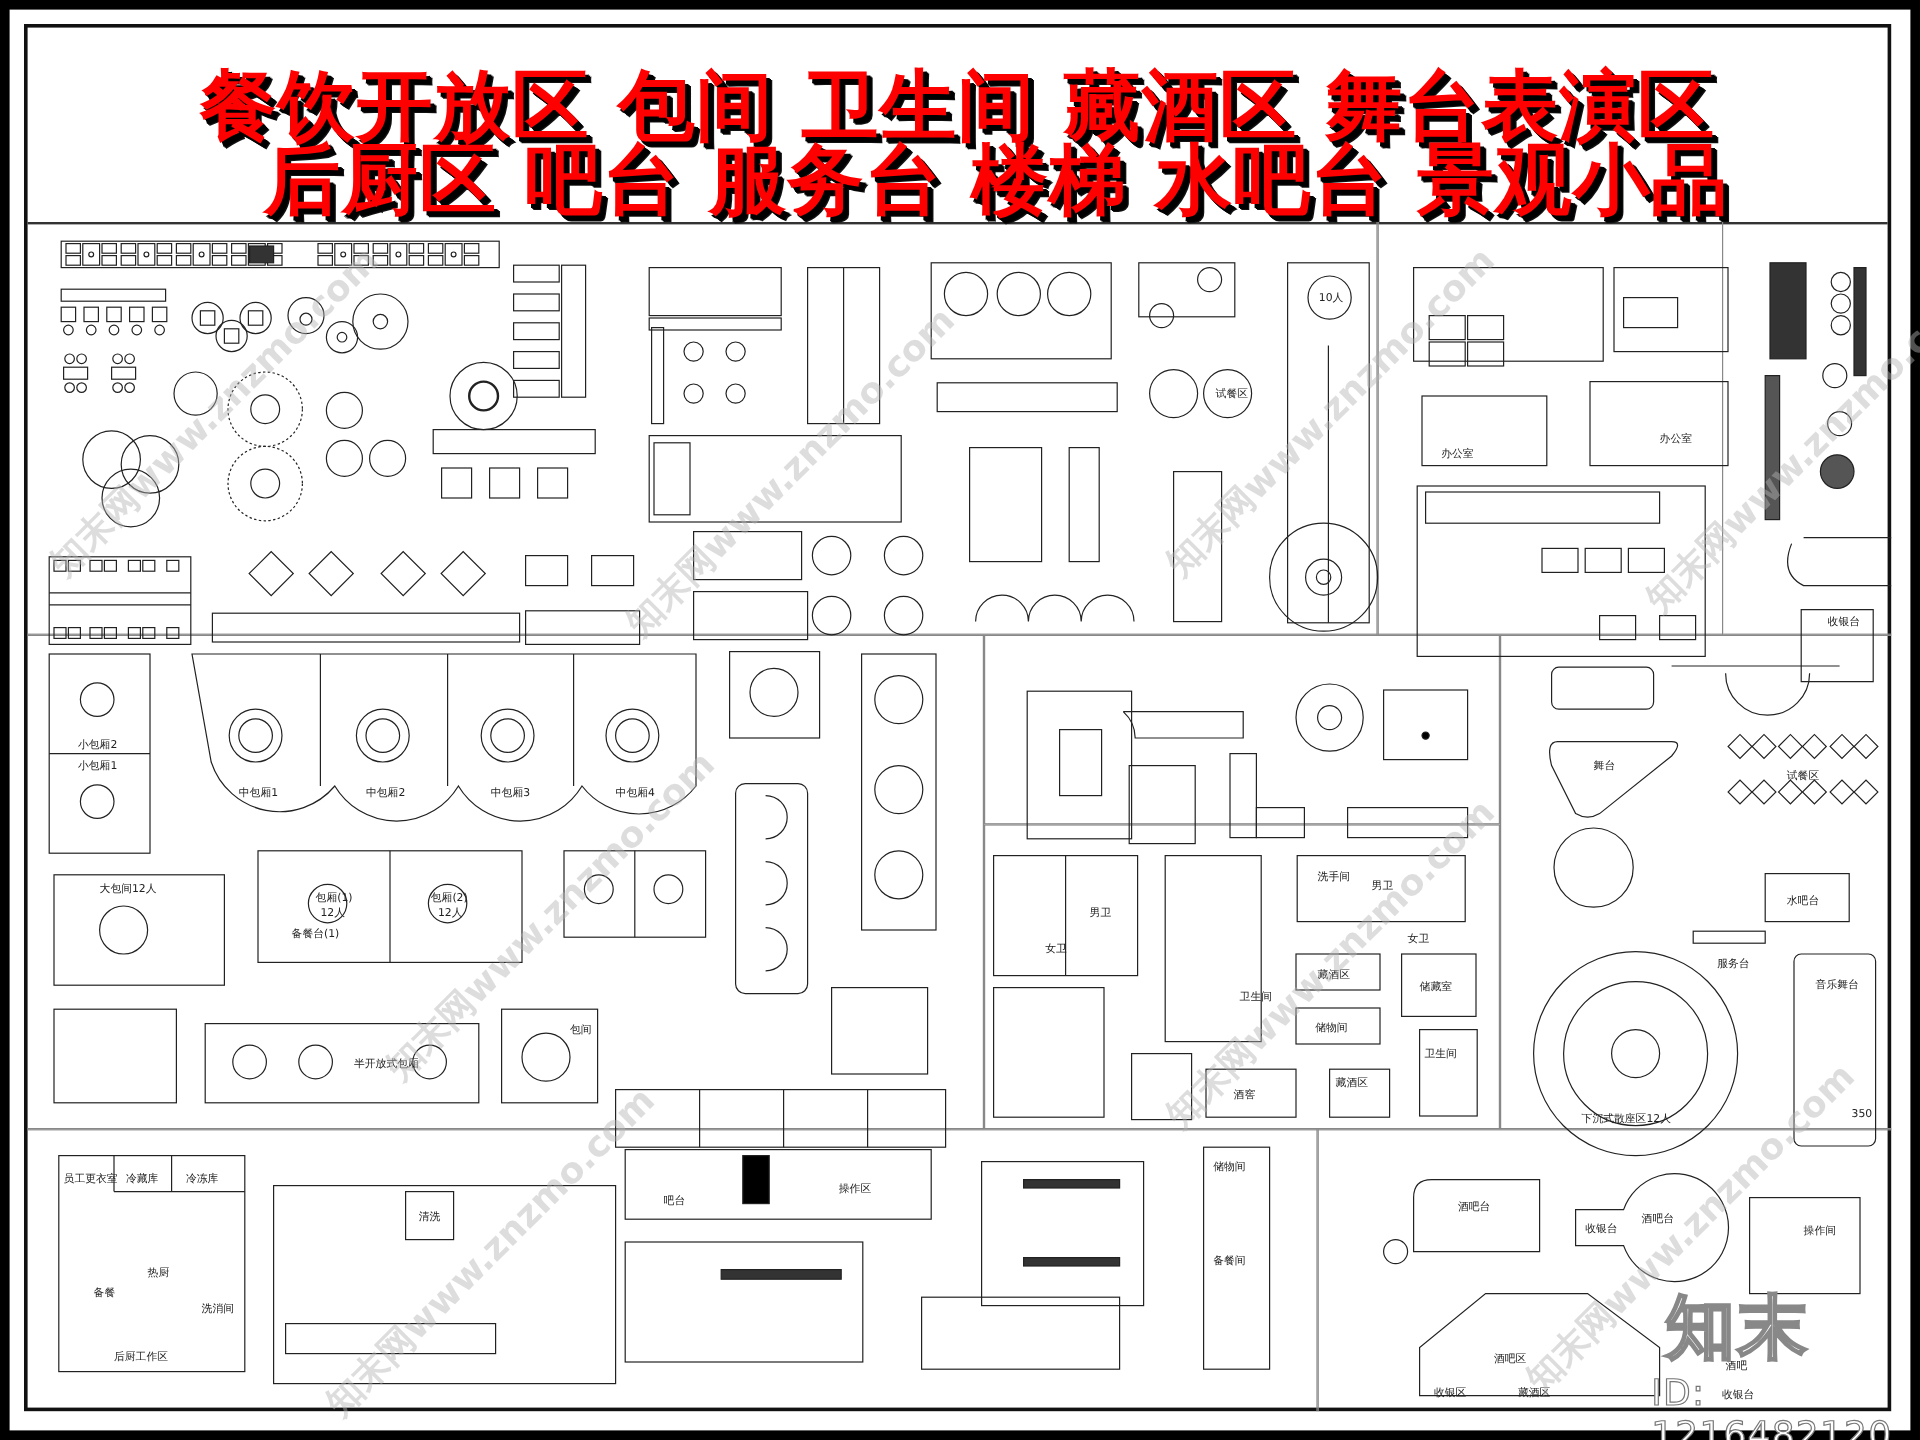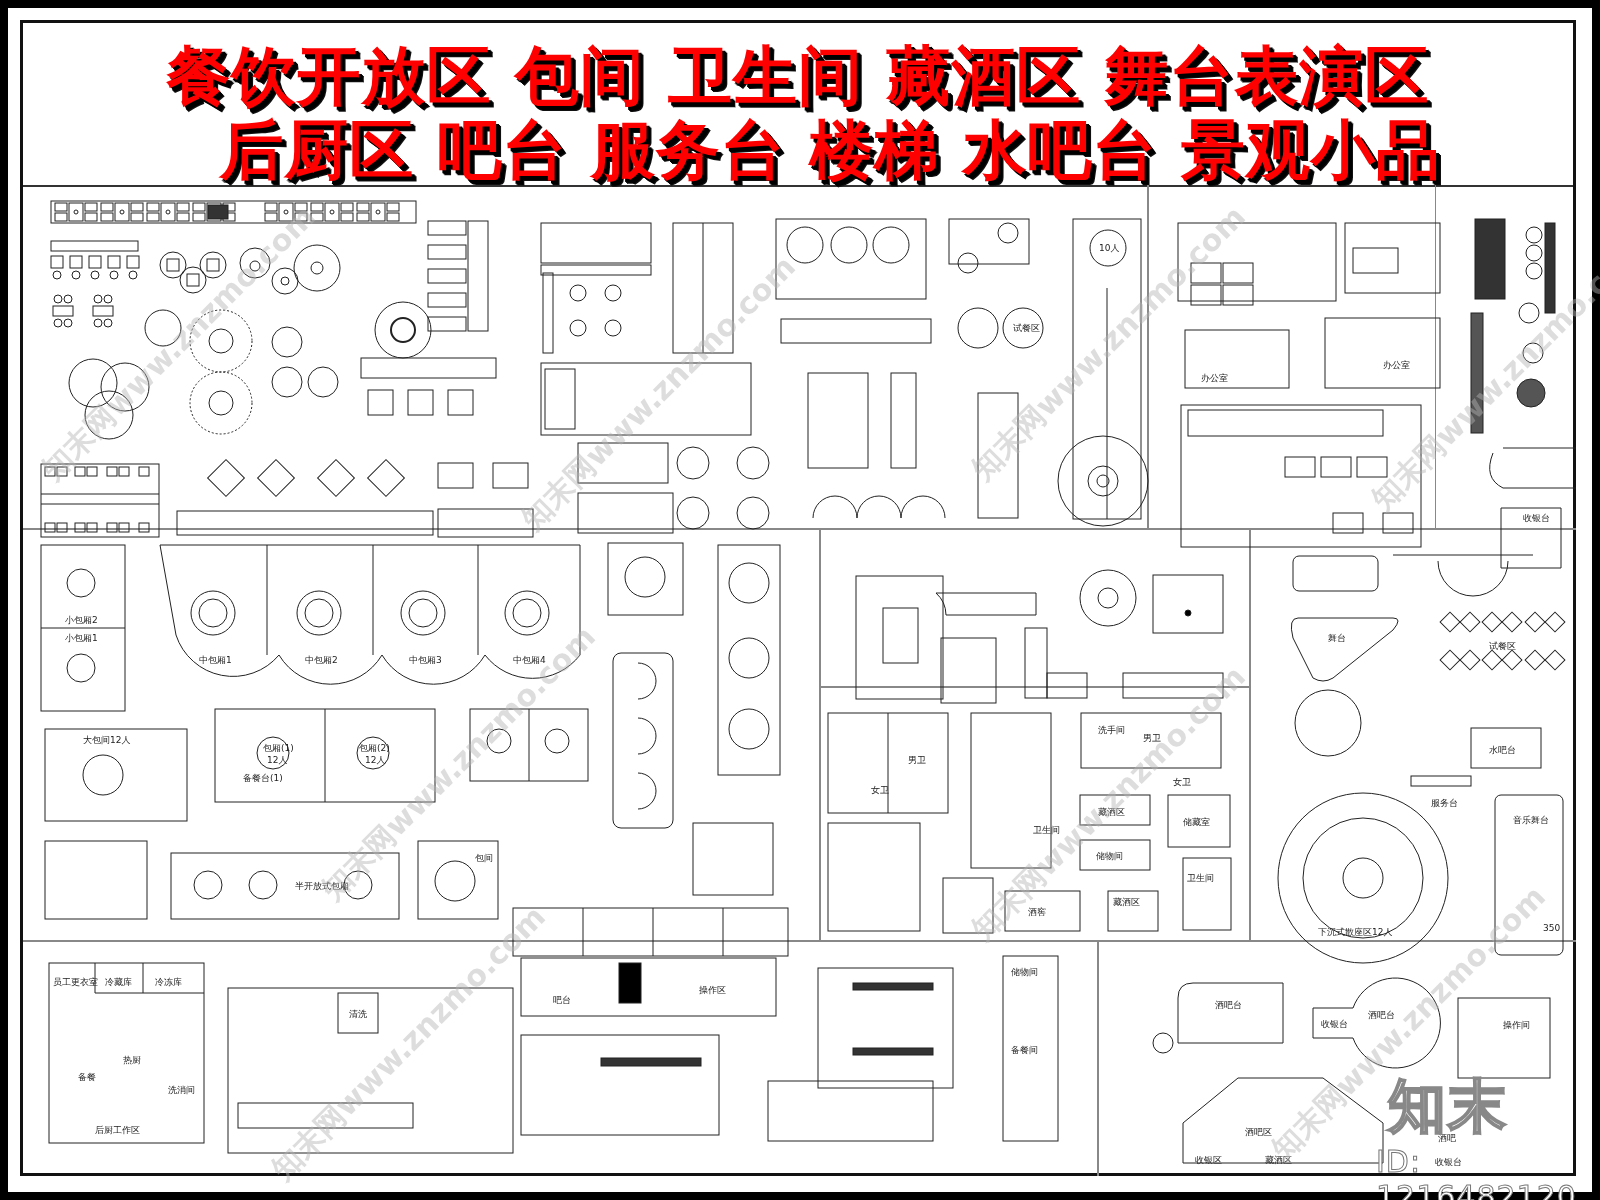--- a/index.html
+++ b/index.html
@@ -2,21 +2,21 @@
 <html><head>
 <meta charset="utf-8">
 <style>
   html,body{margin:0;padding:0;background:#000;}
   body{width:1600px;height:1200px;position:relative;overflow:hidden;font-family:"DejaVu Sans",sans-serif;}
   .frame{position:absolute;left:8px;top:8px;width:1584px;height:1184px;background:#fff;}
   .inner{position:absolute;left:12px;top:12px;width:1556px;height:1156px;border:3px solid #111;box-sizing:border-box;background:#fff;}
   .title-band{position:absolute;left:0;top:0;width:100%;height:162px;border-bottom:2px solid #333;}
   .title-line{position:absolute;left:0;width:100%;text-align:center;font-family:"DejaVu Sans",sans-serif;font-weight:bold;color:#ff0000;font-size:64px;letter-spacing:1px;
     text-shadow:3px 3px 0 #000,4px 4px 0 #000,5px 5px 0 #111;white-space:nowrap;}
-  .t1{top:10px;}
+  .t1{top:22px;}
   .t2{top:84px;padding-left:32px;}
   .panel{position:absolute;border:1px solid #888;box-sizing:border-box;}
   svg{position:absolute;left:0;top:0;}
   .lbl{font-family:"DejaVu Sans",sans-serif;font-size:9px;fill:#222;}
   .wm{position:absolute;color:rgba(180,180,180,0.45);font-family:"DejaVu Sans",sans-serif;font-weight:bold;font-size:30px;transform:rotate(-45deg);white-space:nowrap;pointer-events:none;}
   .logo{position:absolute;left:1380px;top:1060px;font-family:"DejaVu Sans",sans-serif;font-size:58px;font-weight:bold;color:#fff;
     -webkit-text-stroke:2px #888;letter-spacing:2px;}
   .idtag{position:absolute;left:1368px;top:1136px;font-family:"DejaVu Sans",sans-serif;font-size:30px;color:#fff;-webkit-text-stroke:1px #777;letter-spacing:1px;}
 </style>
 </head>

